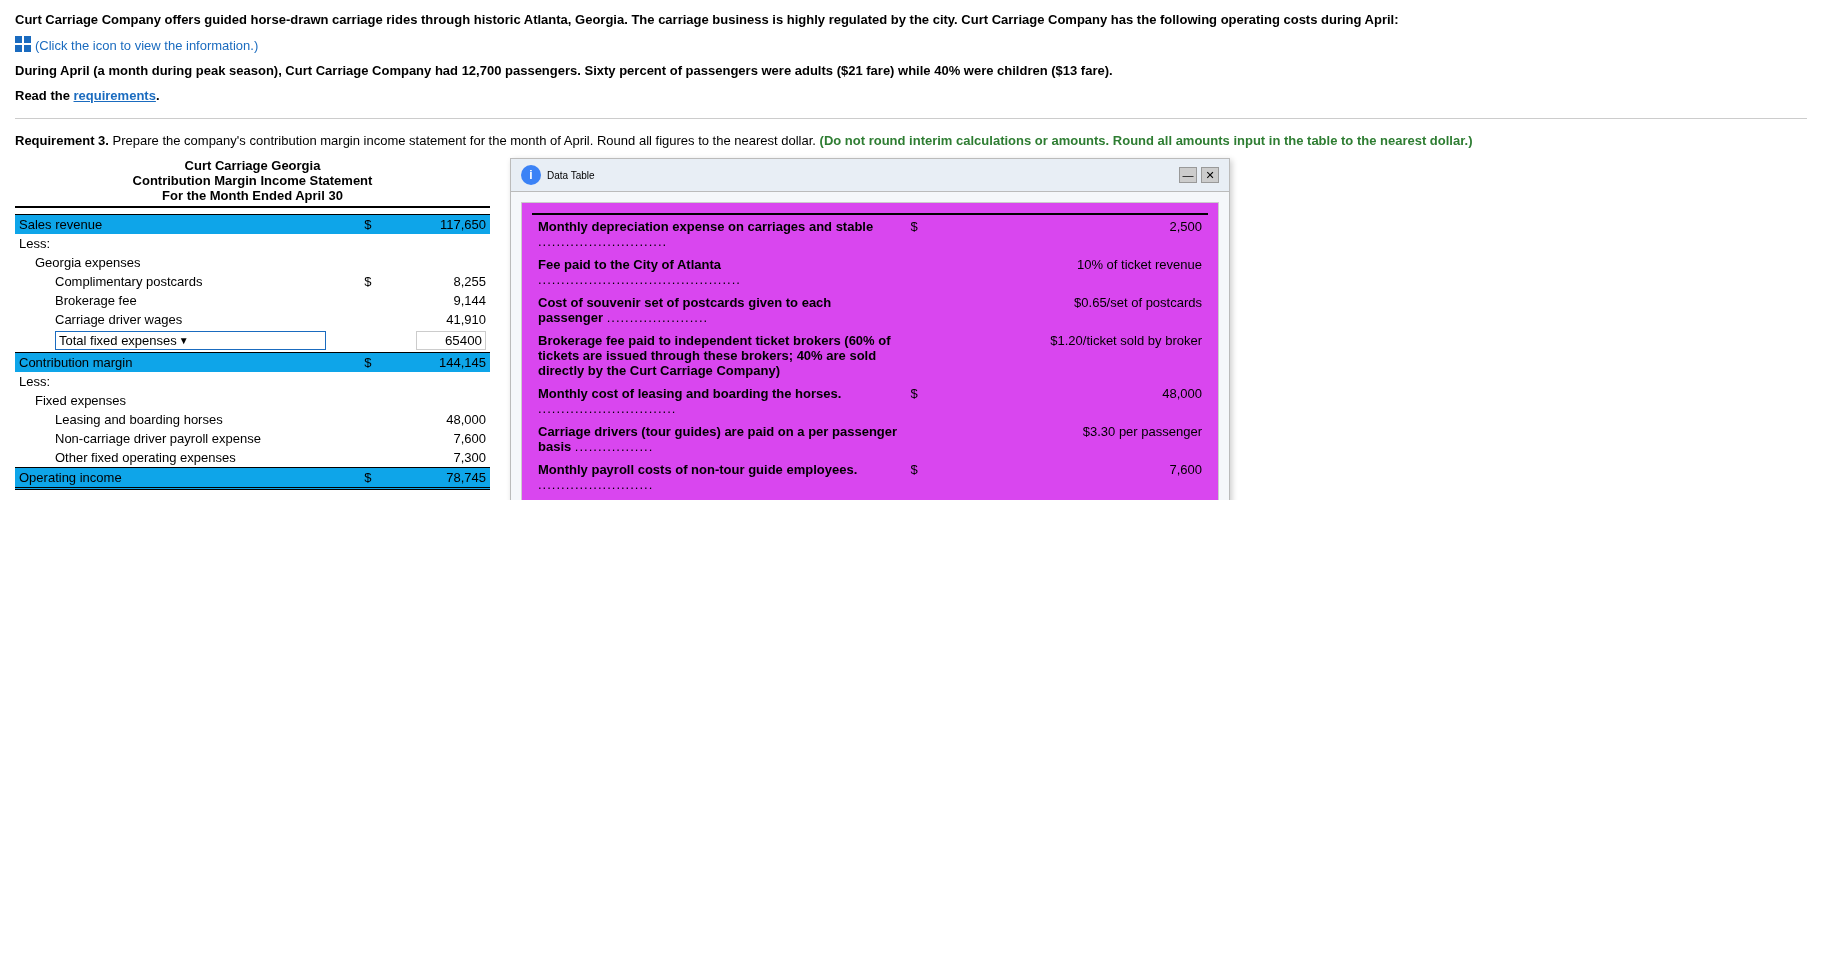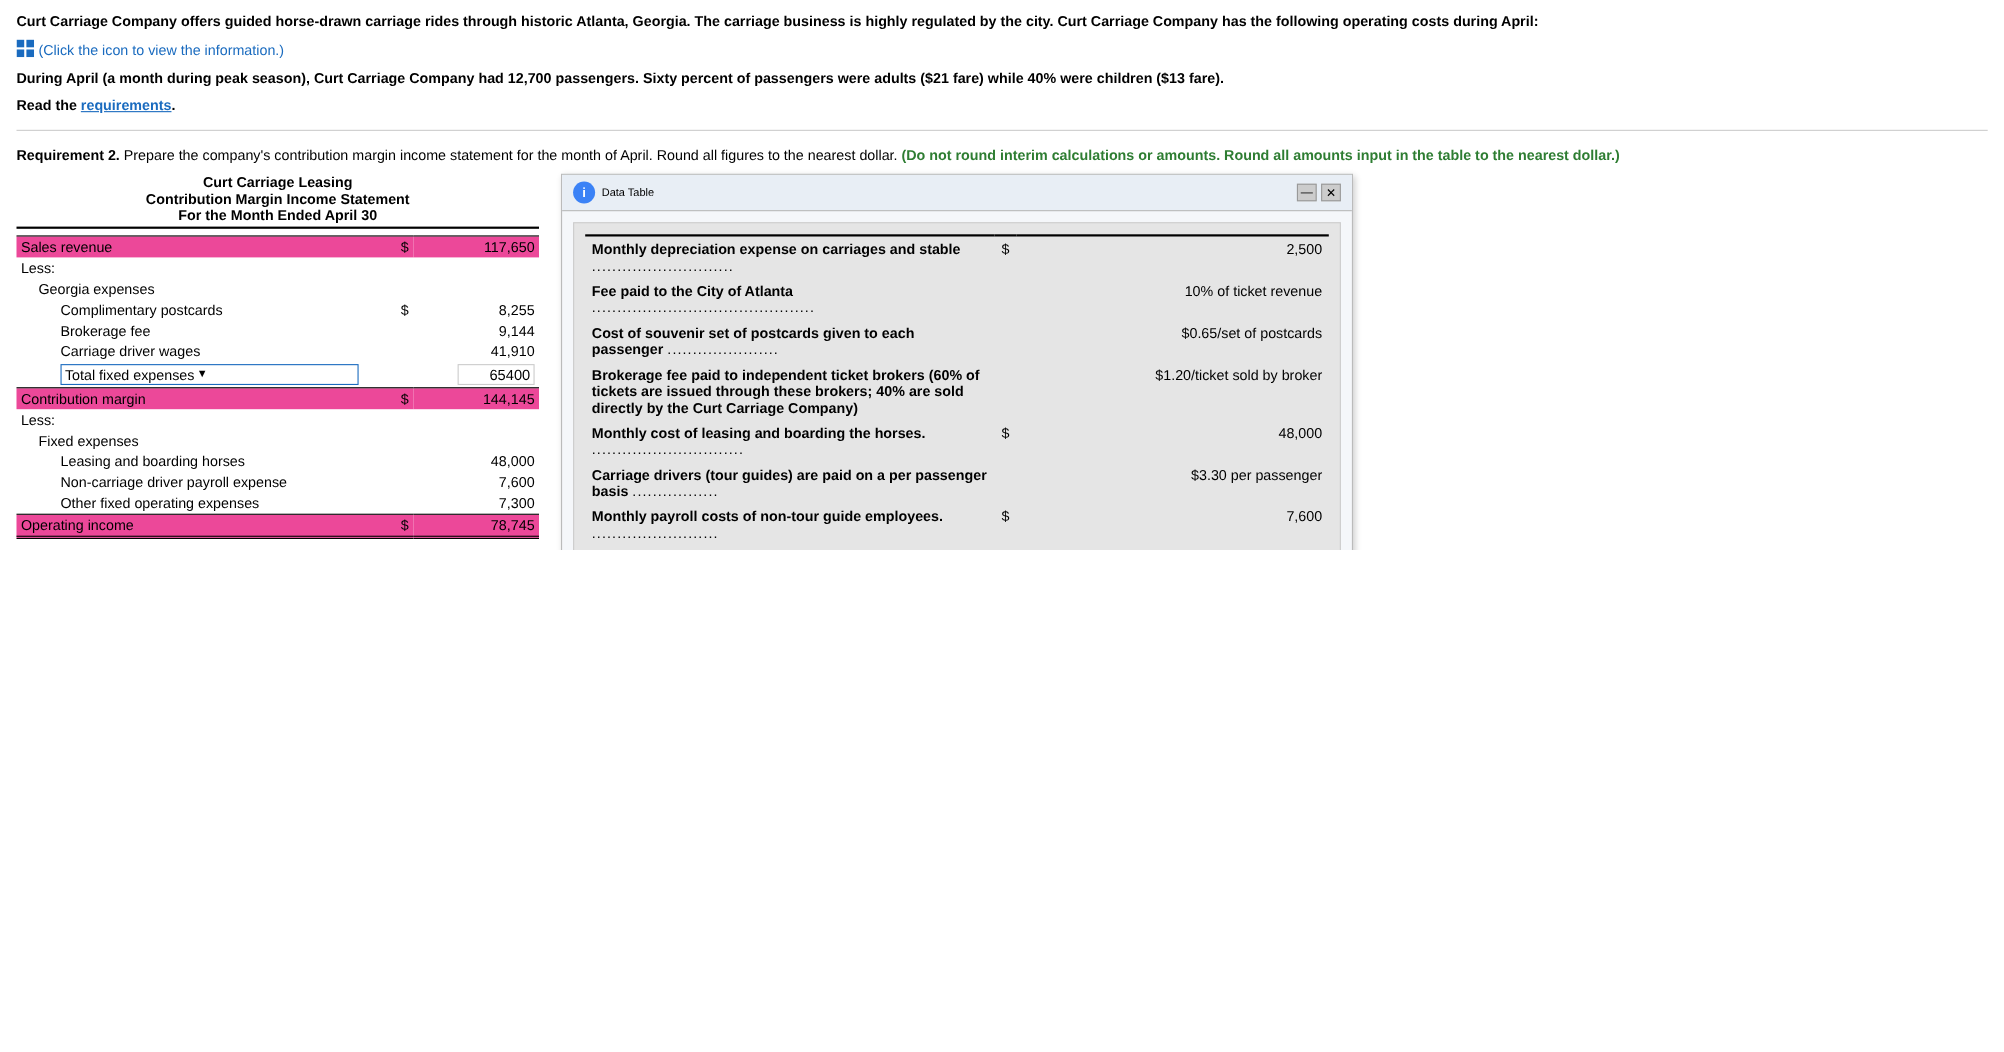--- a/index.html
+++ b/index.html
@@ -20,21 +20,21 @@
 
     
     .income-statement { width: 475px; flex-shrink: 0; }
     .income-statement-title { text-align: center; margin-bottom: 4px; }
     .income-statement-title .company-name { font-weight: bold; font-size: 13px; }
     .income-statement-title .statement-name { font-weight: bold; font-size: 13px; }
     .income-statement-title .period { font-weight: bold; font-size: 13px; border-bottom: 2px solid #000; padding-bottom: 3px; margin-bottom: 2px; display: inline-block; width: 100%; text-align: center; }
 
     .stmt-table { width: 100%; border-collapse: collapse; font-size: 13px; }
     .stmt-table td { padding: 2px 4px; vertical-align: middle; }
-    .stmt-table .row-shaded { background-color: #ec4899; }
+    .stmt-table .row-shaded { background-color: #0ea5e9; }
     .stmt-table .indent1 { padding-left: 20px; }
     .stmt-table .indent2 { padding-left: 40px; }
     .stmt-table .col-label { width: 55%; }
     .stmt-table .col-dollar { width: 8%; text-align: right; }
     .stmt-table .col-amount { width: 20%; text-align: right; }
     .stmt-table .border-top td { border-top: 1px solid #000; }
     .stmt-table .border-bottom td { border-bottom: 1px solid #000; }
     .stmt-table .double-border-bottom td { border-bottom: 3px double #000; }
 
     .dropdown-cell { display: flex; align-items: center; gap: 2px; border: 1px solid #1a6bbf; padding: 1px 3px; }
@@ -66,21 +66,21 @@
     .panel-controls { display: flex; gap: 4px; }
     .panel-btn { width: 18px; height: 16px; background: #ccc; border: 1px solid #999; font-size: 11px; cursor: pointer; display: flex; align-items: center; justify-content: center; }
 
     .info-circle {
       width: 20px; height: 20px; border-radius: 50%; background: #3b82f6;
       color: white; font-weight: bold; font-size: 12px;
       display: flex; align-items: center; justify-content: center; flex-shrink: 0;
     }
 
     .panel-body {
-      background: #e5e5e5;
+      background: #d946ef;
       margin: 10px;
       border: 1px solid #ccc;
       padding: 10px;
     }
 
     .data-table { width: 100%; border-collapse: collapse; font-size: 13px; }
     .data-table td { padding: 4px 6px; vertical-align: top; }
     .data-table tr:first-child td { border-top: 2px solid #000; }
     .data-table tr:last-child td { border-bottom: 2px solid #000; }
 
@@ -126,28 +126,28 @@
 
 <div class="intro-text">During April (a month during peak season), Curt Carriage Company had 12,700 passengers. Sixty percent of passengers were adults ($21 fare) while 40% were children ($13 fare).</div>
 
 <div class="intro-text">
   <span>Read the </span><a class="requirements-link">requirements</a><span>.</span>
 </div>
 
 <hr class="divider">
 
 <div class="requirement-text">
-  <strong>Requirement 2.</strong><span> Prepare the company's contribution margin income statement for the month of April. Round all figures to the nearest dollar. </span><span class="green-text">(Do not round interim calculations or amounts. Round all amounts input in the table to the nearest dollar.)</span>
+  <strong>Requirement 3.</strong><span> Prepare the company's contribution margin income statement for the month of April. Round all figures to the nearest dollar. </span><span class="green-text">(Do not round interim calculations or amounts. Round all amounts input in the table to the nearest dollar.)</span>
 </div>
 
 <div class="main-layout">
 
   <div class="income-statement">
     <div class="income-statement-title">
-      <div class="company-name">Curt Carriage Leasing</div>
+      <div class="company-name">Curt Carriage Georgia</div>
       <div class="statement-name">Contribution Margin Income Statement</div>
       <div class="period">For the Month Ended April 30</div>
     </div>
 
     <table class="stmt-table">
 
       <tbody>
           <tr class="row-shaded border-top">
         <td class="col-label">Sales revenue</td>
         <td class="col-dollar">$</td>

